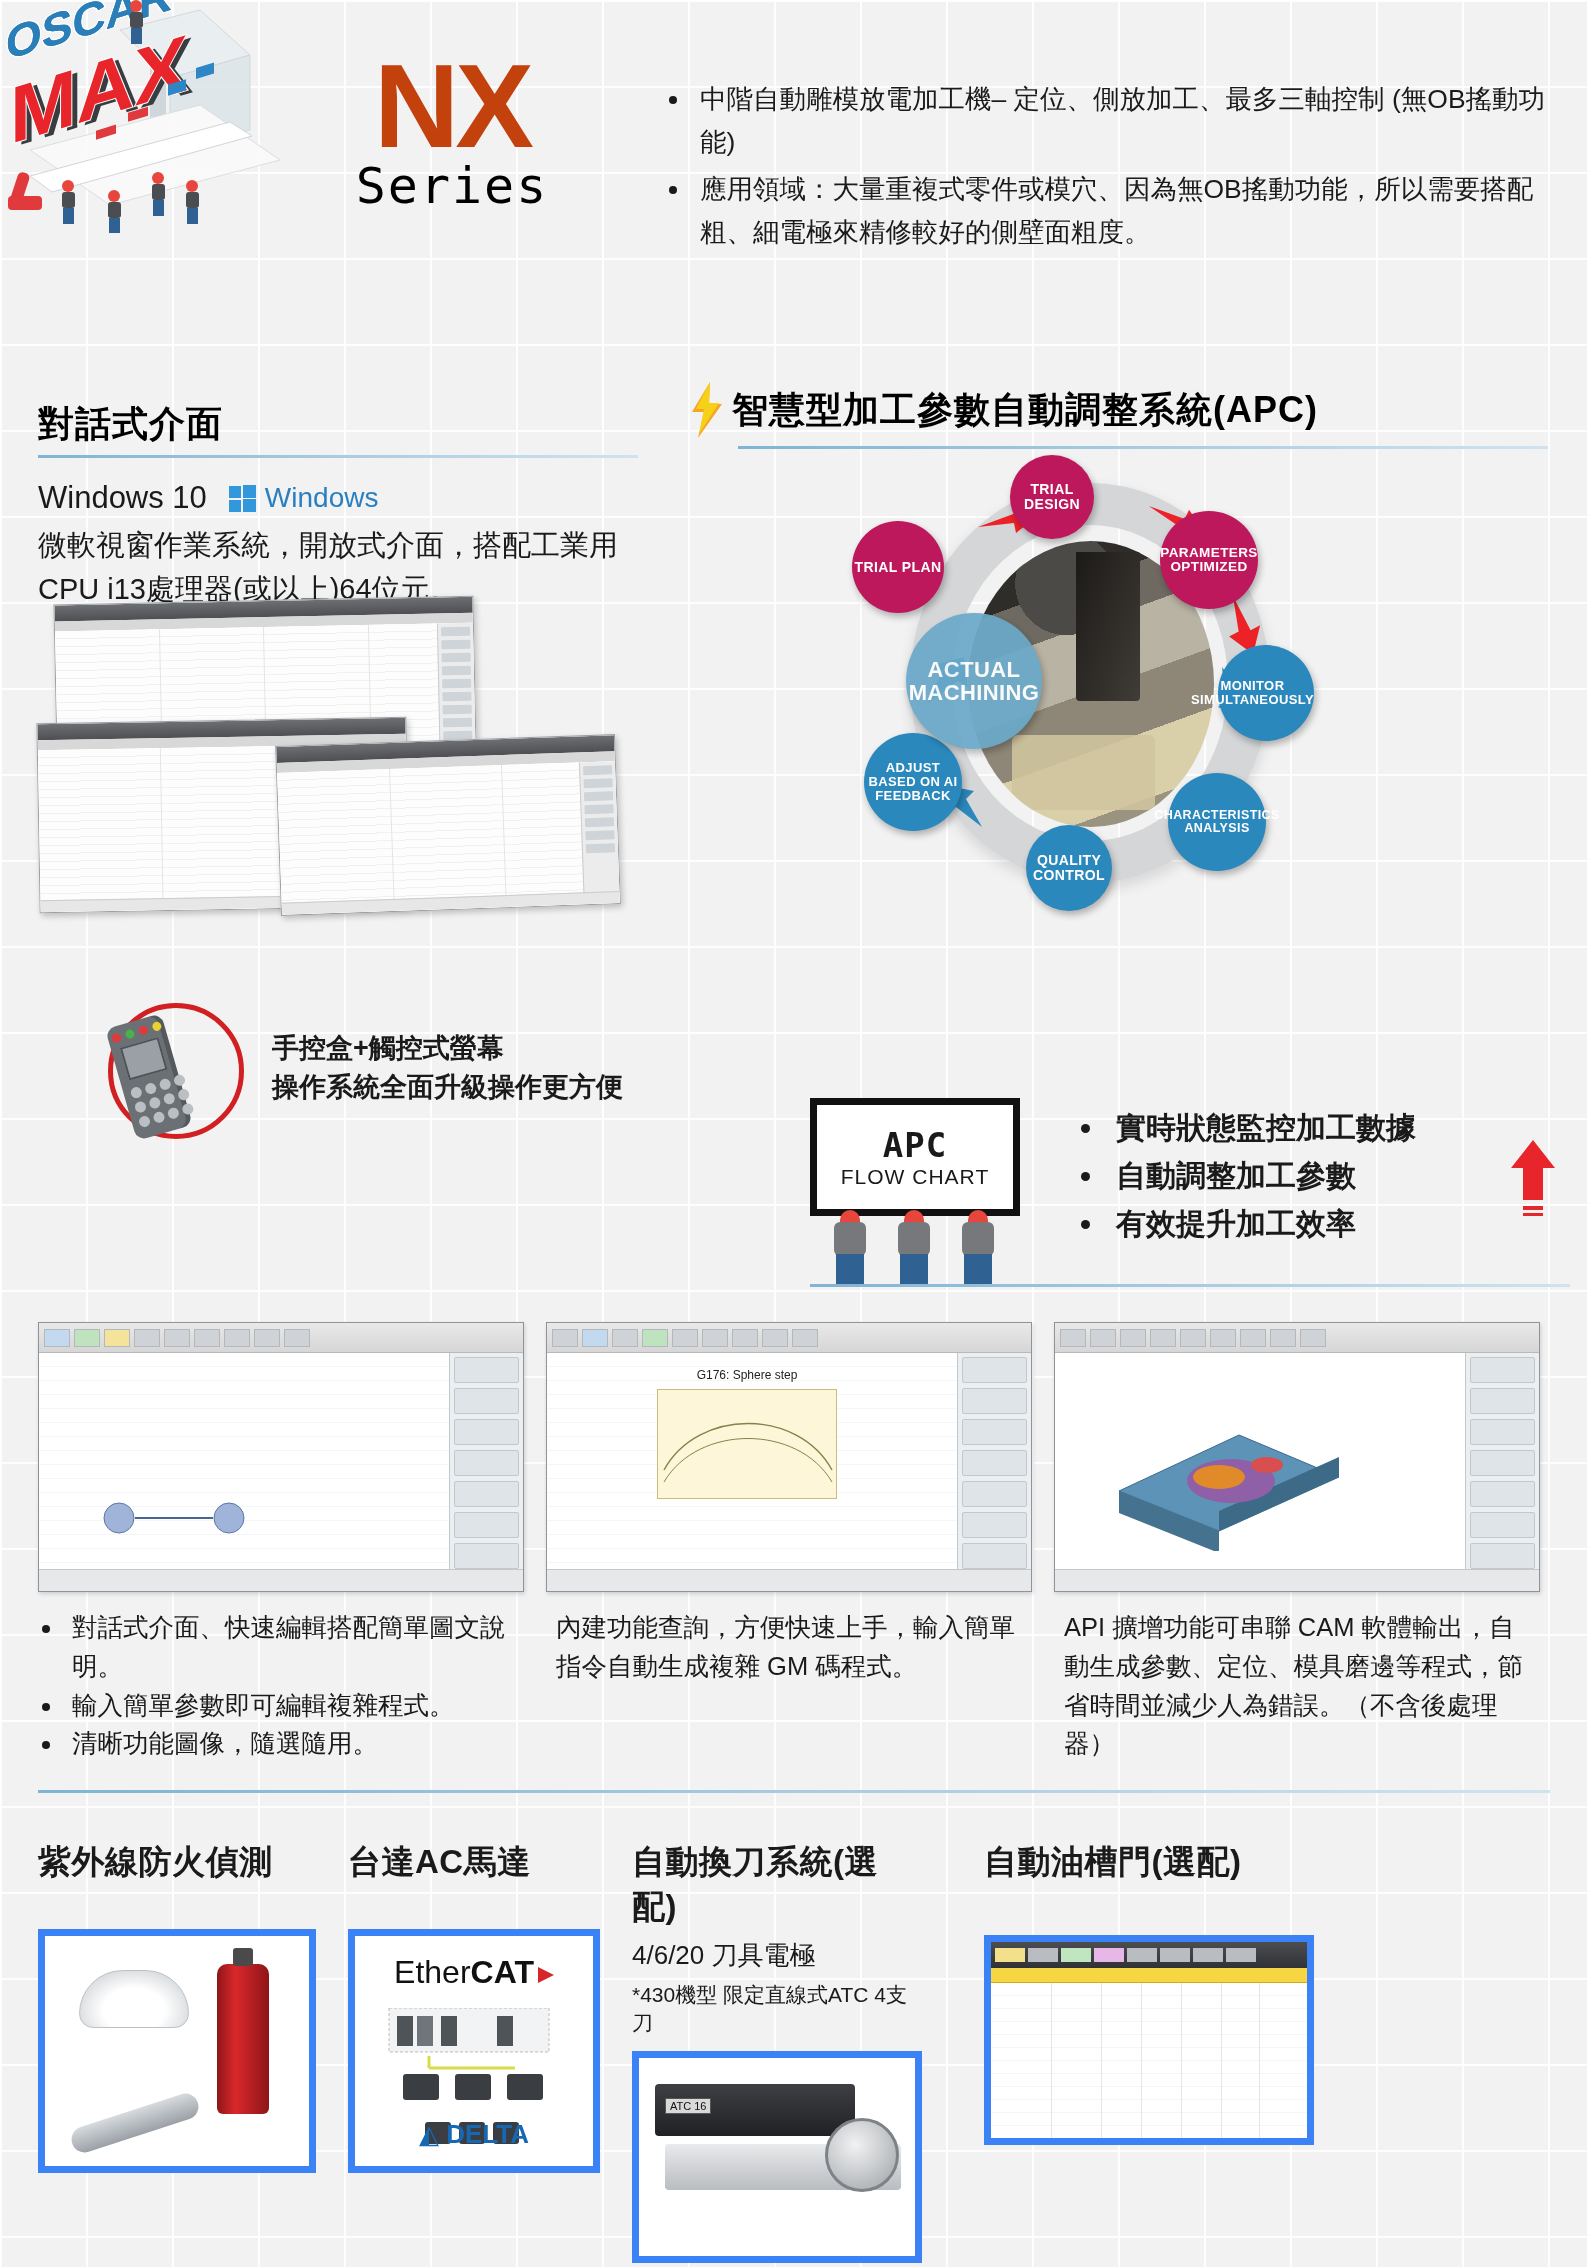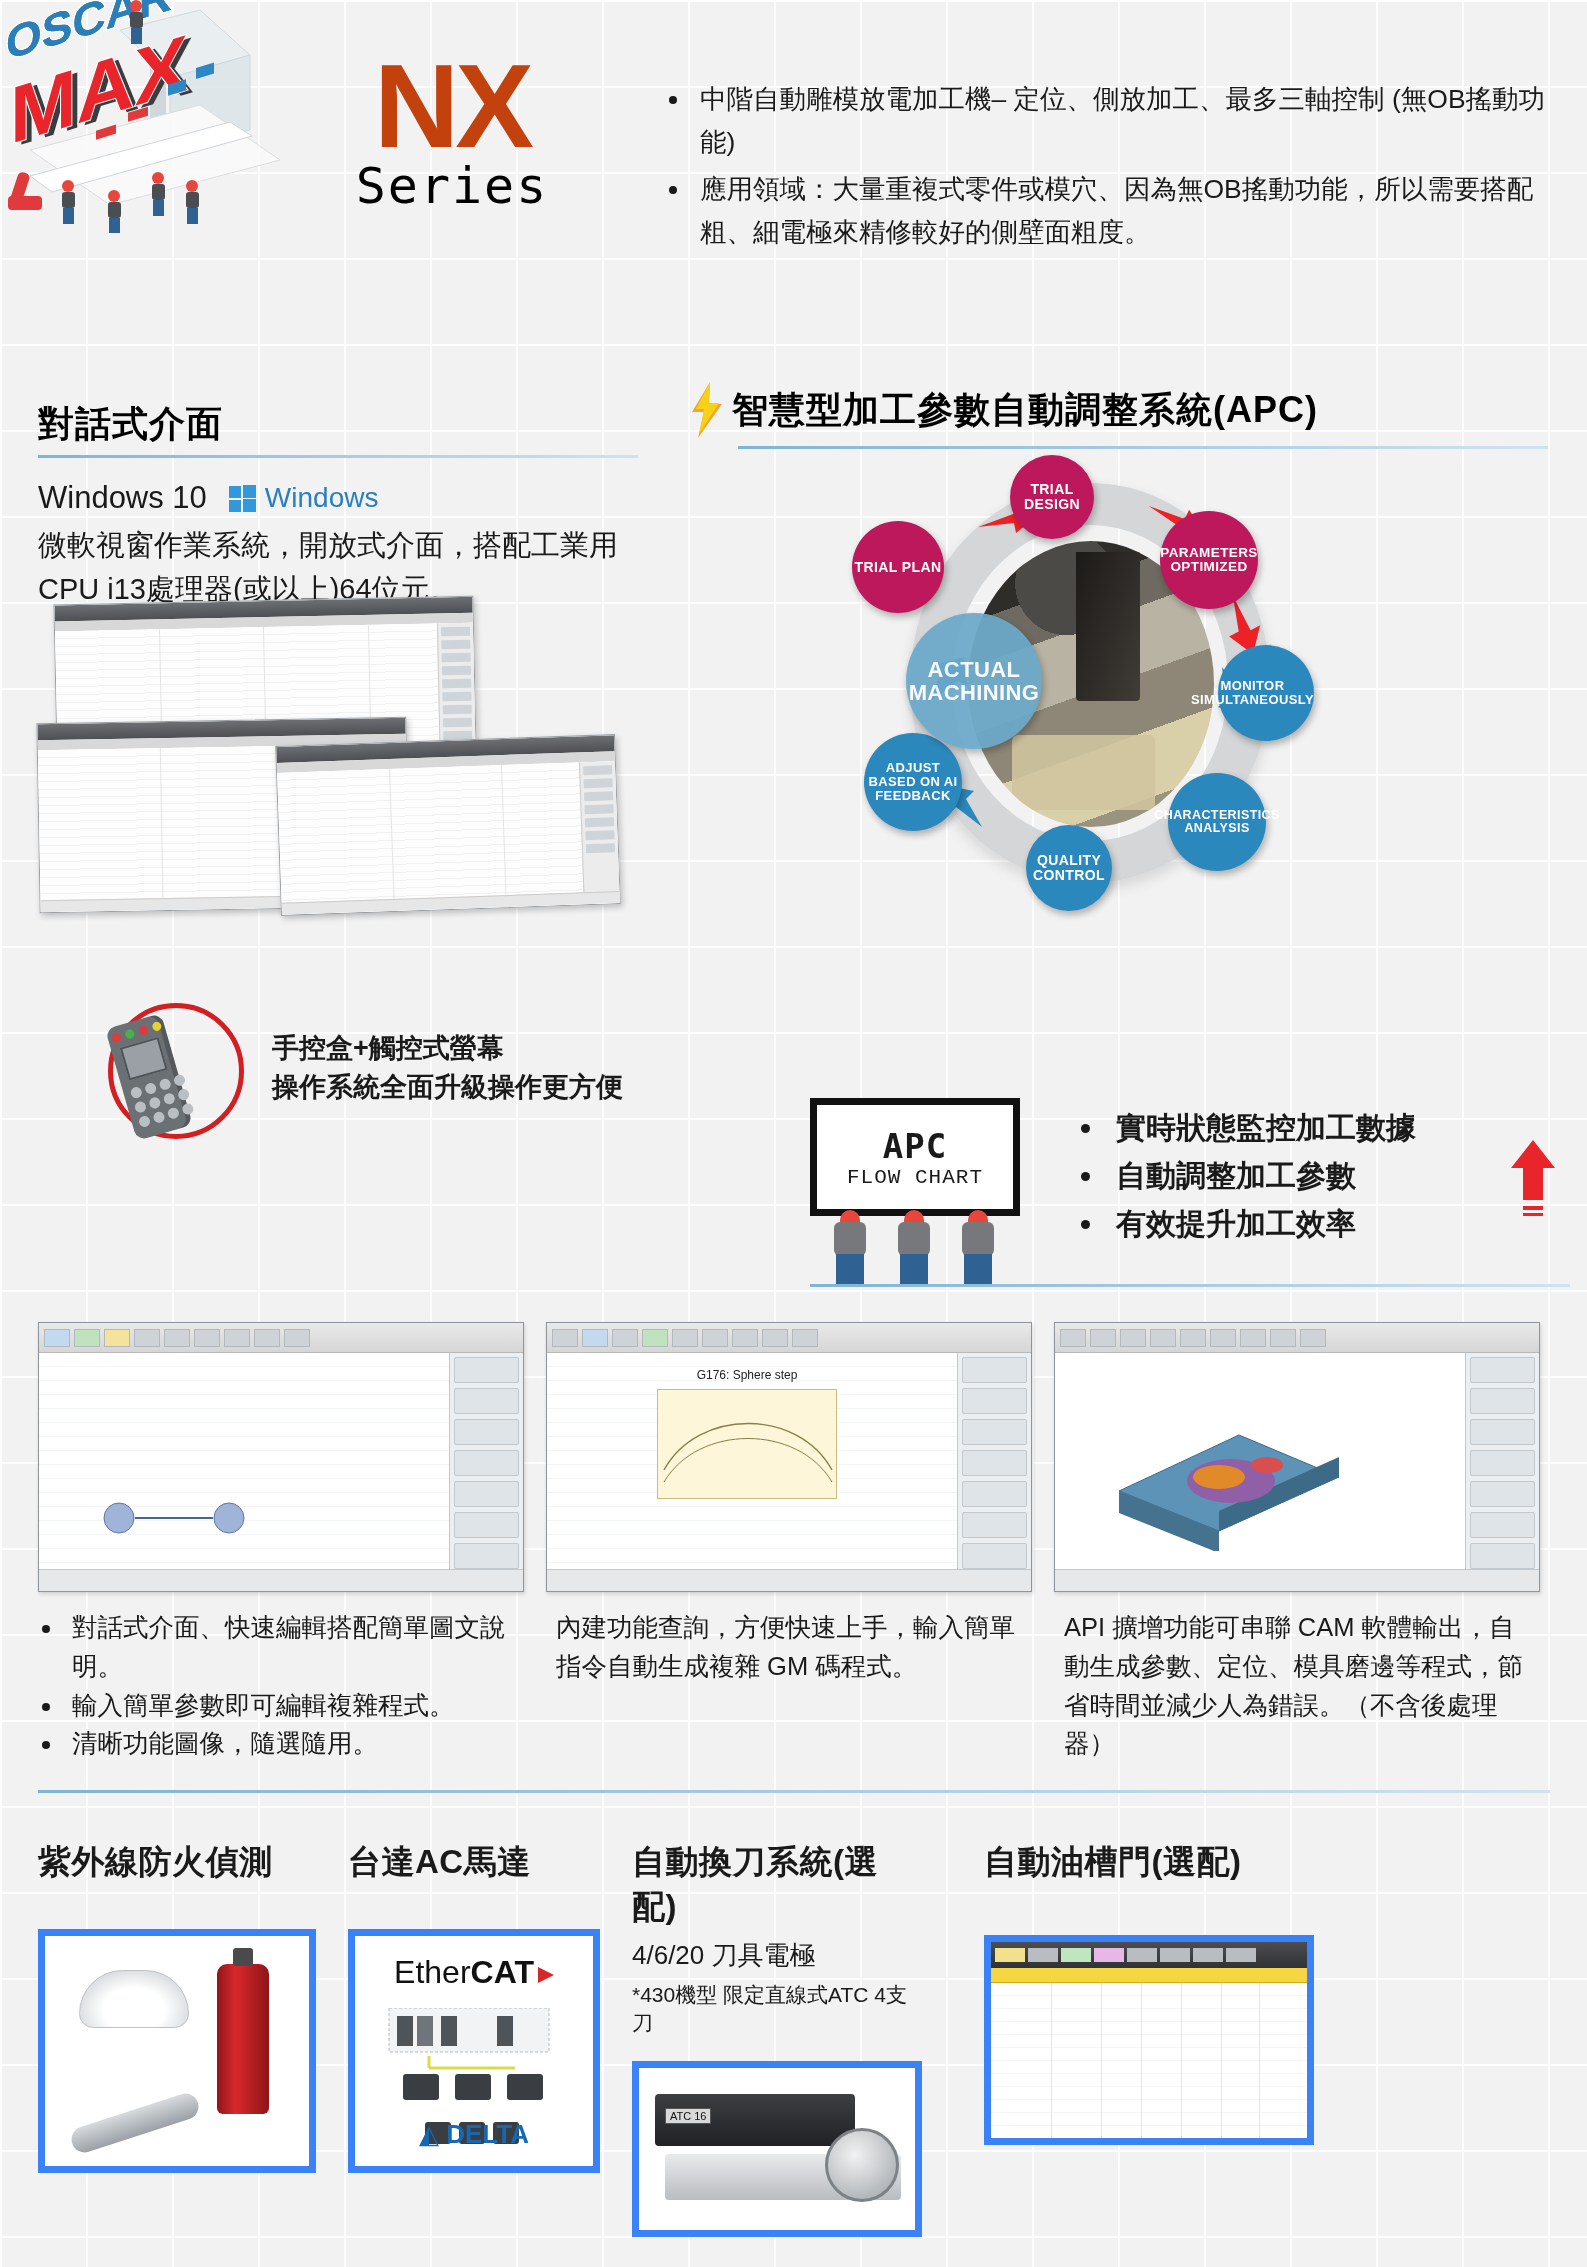--- a/index.html
+++ b/index.html
@@ -95,21 +95,21 @@
      font-family:"Liberation Sans",sans-serif;}
   .node.red{background:#be185d;}
   .node.blue{background:#2b88bd;}
   .node.big{background:#6aa9c9;}
 
   
   .flow{position:absolute;left:810px;top:1098px;width:760px;height:190px;}
   .sign{position:absolute;left:0;top:0;width:210px;height:118px;border:7px solid #111;background:#fff;
      display:flex;flex-direction:column;align-items:center;justify-content:center;}
   .sign .s1{font-family:"DejaVu Sans Mono","Liberation Mono",monospace;font-weight:bold;font-size:34px;letter-spacing:1px;}
-  .sign .s2{font-family:Liberation Mono, monospace;font-size:21px;letter-spacing:1px;}
+  .sign .s2{font-family:Liberation Sans, sans-serif;font-size:21px;letter-spacing:1px;}
   .holders{position:absolute;left:18px;top:112px;display:flex;gap:20px;}
   .holder{width:44px;height:78px;position:relative;}
   .holder .hat{position:absolute;left:12px;top:0;width:20px;height:13px;background:#e8453c;border-radius:10px 10px 0 0;}
   .holder .torso{position:absolute;left:6px;top:12px;width:32px;height:34px;background:#77787b;border-radius:6px;}
   .holder .legs{position:absolute;left:8px;top:44px;width:28px;height:32px;background:#2f6192;}
   .flow-bul{position:absolute;left:272px;top:6px;font-size:30px;font-weight:bold;line-height:1.6;}
   .flow-bul li{list-style:disc;margin-left:24px;padding-left:10px;}
   .uparrow{position:absolute;left:700px;top:40px;width:46px;height:80px;}
   .flow-rule{position:absolute;left:0;top:186px;width:760px;}
 
@@ -614,21 +614,21 @@
         <span style="width:26px;height:22px;background:#3a3e42;display:block;border-radius:3px;"></span>
       </div>
       <div class="delta">◭ <span>DELTA</span></div>
     </div>
   </div>
 
   <div class="feat f3">
     <h3>自動換刀系統(選配)</h3>
     <div class="sub1">4/6/20 刀具電極</div>
     <div class="sub2">*430機型 限定直線式ATC 4支刀</div>
-    <div class="box atcbox" style="height:176px;margin-top:24px;">
+    <div class="box atcbox" style="height:212px;margin-top:14px;">
       <div class="atc-main"></div>
       <div class="atc-tag">ATC 16</div>
       <div class="atc-base"></div>
       <div class="atc-drum"></div>
     </div>
   </div>
 
   <div class="feat f4">
     <h3>自動油槽門(選配)</h3>
     <div class="box" style="height:210px;margin-top:50px;">

